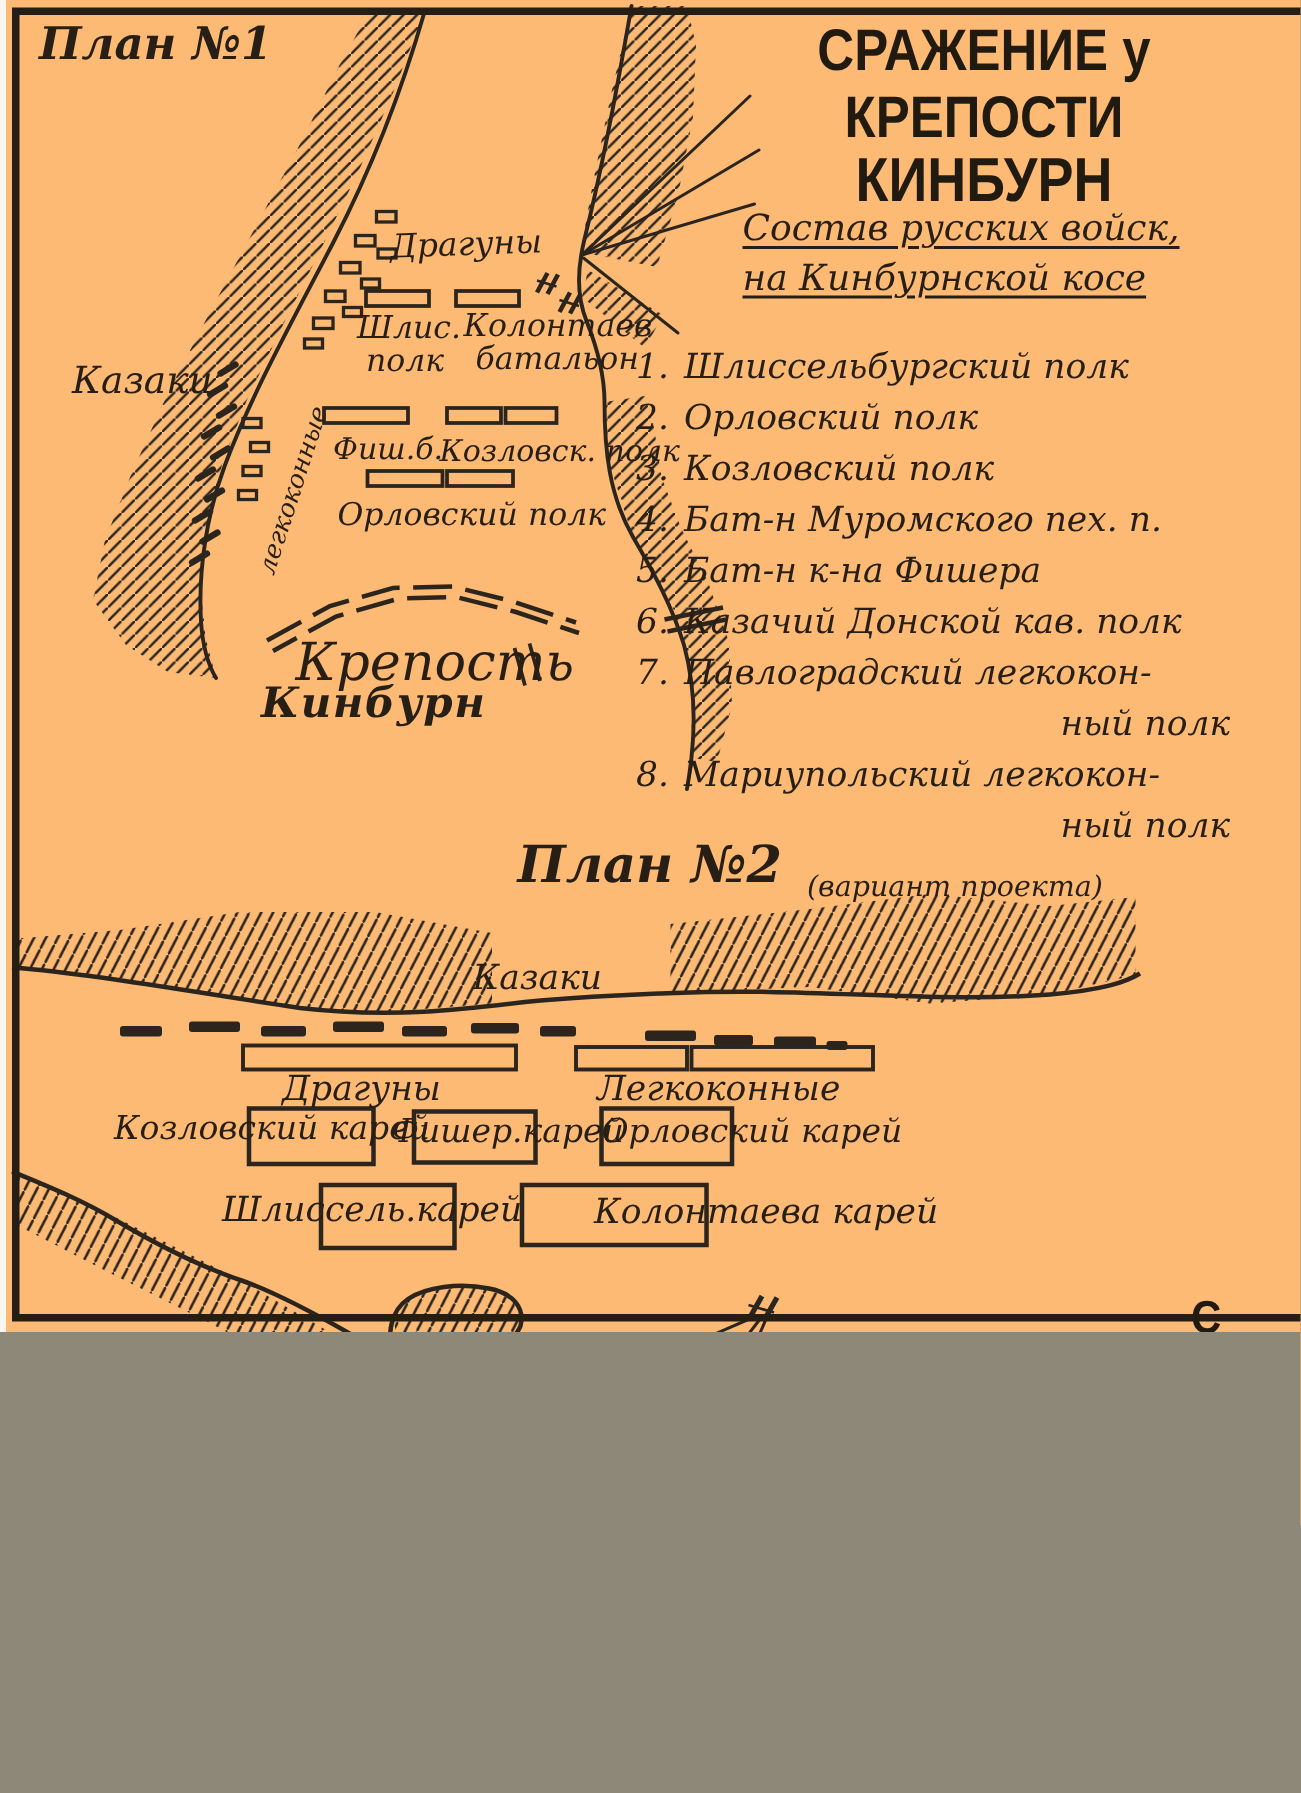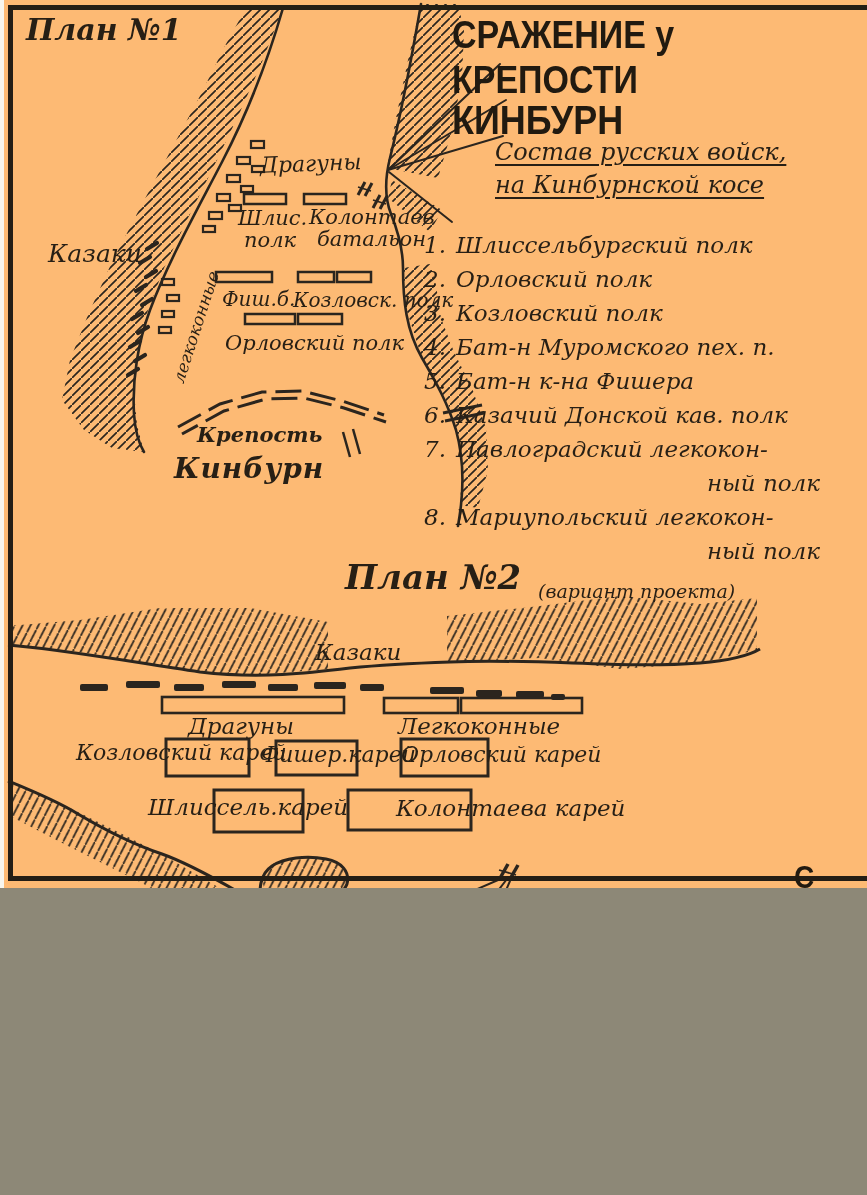--- a/index.html
+++ b/index.html
@@ -13,21 +13,21 @@
   .frame {
     position:absolute; left:8px; top:5px; right:5px; bottom:7px;
     border:5px solid #241e15; pointer-events:none;
   }
   svg.linework { position:absolute; left:0; top:0; }
   .lbl {
     position:absolute; font-family:"DejaVu Serif", serif; font-style:italic;
     color:#271f15; white-space:nowrap; line-height:1.05;
   }
   .print { font-family:"Liberation Sans", sans-serif; font-weight:700; font-style:normal; color:#211a10; }
-  .title-block { position:absolute; left:452px; top:12px; width:408px; text-align:left; }
+  .title-block { position:absolute; left:452px; top:12px; width:408px; text-align:center; }
   .title-line1 { font-size:34px; letter-spacing:0px; transform:scaleY(1.15); transform-origin:top center; }
   .title-line2 { font-size:36px; margin-top:6px; transform:scaleY(1.15); transform-origin:top center; }
   .roster-head {
     position:absolute; left:495px; top:136px; width:362px; 
     font-size:24px; font-style:italic; color:#271f15; line-height:33px;
   }
   .roster-head div { text-decoration:underline; text-decoration-thickness:1.5px; text-underline-offset:4px; }
   .roster { position:absolute; left:424px; top:228px; width:432px; font-size:23px; font-style:italic; color:#271f15; }
   .ritem { display:flex; line-height:34px; }
   .ritem .num { width:32px; flex:none; }
@@ -210,21 +210,21 @@
   <div class="lbl" style="left:48px; top:241px; font-size:25px;">Казаки</div>
   <div class="lbl" style="left:260px; top:152px; font-size:22px; transform:rotate(-2deg);">Драгуны</div>
   <div class="lbl" style="left:238px; top:207px; font-size:21px;">Шлис.</div>
   <div class="lbl" style="left:244px; top:229px; font-size:21px;">полк</div>
   <div class="lbl" style="left:309px; top:206px; font-size:21px;">Колонтаев</div>
   <div class="lbl" style="left:317px; top:228px; font-size:21px;">батальон</div>
   <div class="lbl rot" style="left:170px; top:380px; font-size:17px; transform:rotate(-72deg);">легкоконные</div>
   <div class="lbl" style="left:222px; top:289px; font-size:20px;">Фиш.б.</div>
   <div class="lbl" style="left:293px; top:290px; font-size:20px;">Козловск. полк</div>
   <div class="lbl" style="left:225px; top:332px; font-size:21px;">Орловский полк</div>
-  <div class="lbl" style="left:197px; top:424px; font-size:21px; font-weight:700;">Крепость</div>
+  <div class="lbl" style="left:197px; top:424px; font-size:35px; font-weight:400;">Крепость</div>
   <div class="lbl" style="left:174px; top:454px; font-size:28px; font-weight:600; letter-spacing:1px;">Кинбурн</div>
 
   <div class="title-block">
     <div class="print title-line1">СРАЖЕНИЕ у КРЕПОСТИ</div>
     <div class="print title-line2">КИНБУРН</div>
   </div>
 
   <div class="roster-head">
     <div>Состав русских войск,</div>
     <div>на Кинбурнской косе</div>

